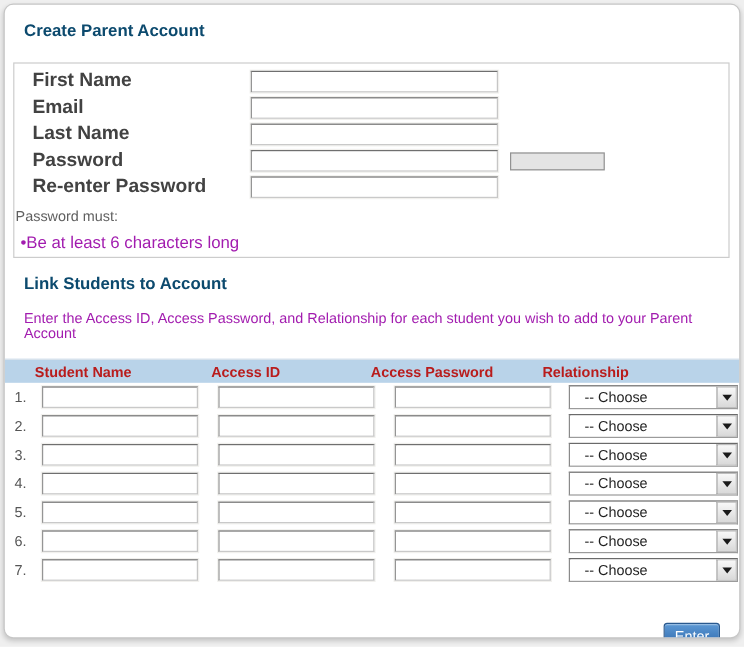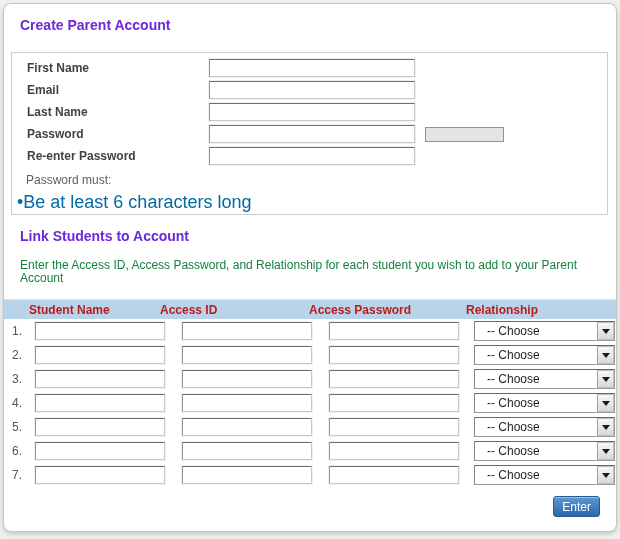--- a/index.html
+++ b/index.html
@@ -15,77 +15,77 @@
     background:#ffffff;
     border:1px solid #c6c6c6;
     border-radius:8px;
     box-shadow:0 2px 4px rgba(0,0,0,0.18);
     overflow:hidden;
   }
   .section-title {
     margin:14px 0 0 16px;
     font-size:14px; line-height:15px;
     font-weight:bold;
-    color:#6d28d9;
+    color:#0c4a6e;
   }
   
   .form-box {
     margin:19px 8px 0 7px;
     border:1px solid #cccccc;
     padding:4px 0 5px 0;
     background:#ffffff;
   }
   .form-row {
     display:flex; align-items:center;
     height:22px; padding-left:15px;
   }
   .form-row label {
     width:182px;
-    font-size:12px; font-weight:bold; color:#424242;
+    font-size:16px; font-weight:bold; color:#424242;
   }
   .txt {
     height:18px;
     border:1px solid;
     border-color:#6f6f6f #c6c6c6 #c9c9c9 #959595;
     box-shadow:0 0 0 1px #f1f0ed;
     background:#ffffff;
     font-family:"Liberation Sans", sans-serif;
     font-size:12px; padding:0 3px;
     outline:none;
   }
   .form-row .txt { width:206px; }
   .strength-box {
     width:79px; height:15px;
     margin-left:10px;
     background:#e4e4e4;
     border:1px solid #929292;
   }
-  .pw-note  { margin:7px 0 0 14px;  font-size:12px; line-height:13px; color:#5f5f5f; }
-  .pw-rule  { margin:9px 0 0 5px;  font-size:18px; line-height:13px; color:#0369a1; }
+  .pw-note  { margin:7px 0 0 1px;  font-size:12px; line-height:13px; color:#5f5f5f; }
+  .pw-rule  { margin:9px 0 0 5px;  font-size:14px; line-height:13px; color:#a21caf; }
   
   .description {
     margin:15px 16px 0 16px;
     font-size:12px; line-height:13px;
-    color:#15803d;
+    color:#a21caf;
   }
   .table-header {
     position:relative;
     margin-top:14px;
     height:20px;
     background:#B9D3E9;
     border-top:1px solid #d7e2ec;
   }
   .table-header span {
     position:absolute; top:3px;
     font-size:12px; font-weight:bold; color:#b91c1c;
   }
   .th-1 { left:25px; }
-  .th-2 { left:156px; }
+  .th-2 { left:172px; }
   .th-3 { left:305px; }
-  .th-4 { left:462px; }
+  .th-4 { left:448px; }
   .srow { display:flex; align-items:center; height:24px; }
   .srow .num {
     margin-left:8px; width:23px;
     font-size:12px; color:#555555;
   }
   .srow .txt { width:130px; margin-right:17px; }
   .srow .txt.last { margin-right:15px; }
   .sel-wrap { position:relative; width:141px; height:20px; }
   .sel-wrap select {
     -webkit-appearance:none; appearance:none;
@@ -122,20 +122,21 @@
     min-width:37px; height:21px;
     padding:0 8px;
     background:linear-gradient(#5D99D5, #2D67AA);
     border:1px solid #29598F;
     border-radius:3px;
     box-shadow:inset 0 1px 0 rgba(255,255,255,0.35);
     color:#ffffff;
     font-family:"Liberation Sans", sans-serif;
     font-size:12px;
     cursor:pointer;
+    margin-top:23px;
   }
 </style>
 </head>
 <body>
 
 <div class="card">
 
   <div class="section-title">Create Parent Account</div>
 
   <div class="form-box">

